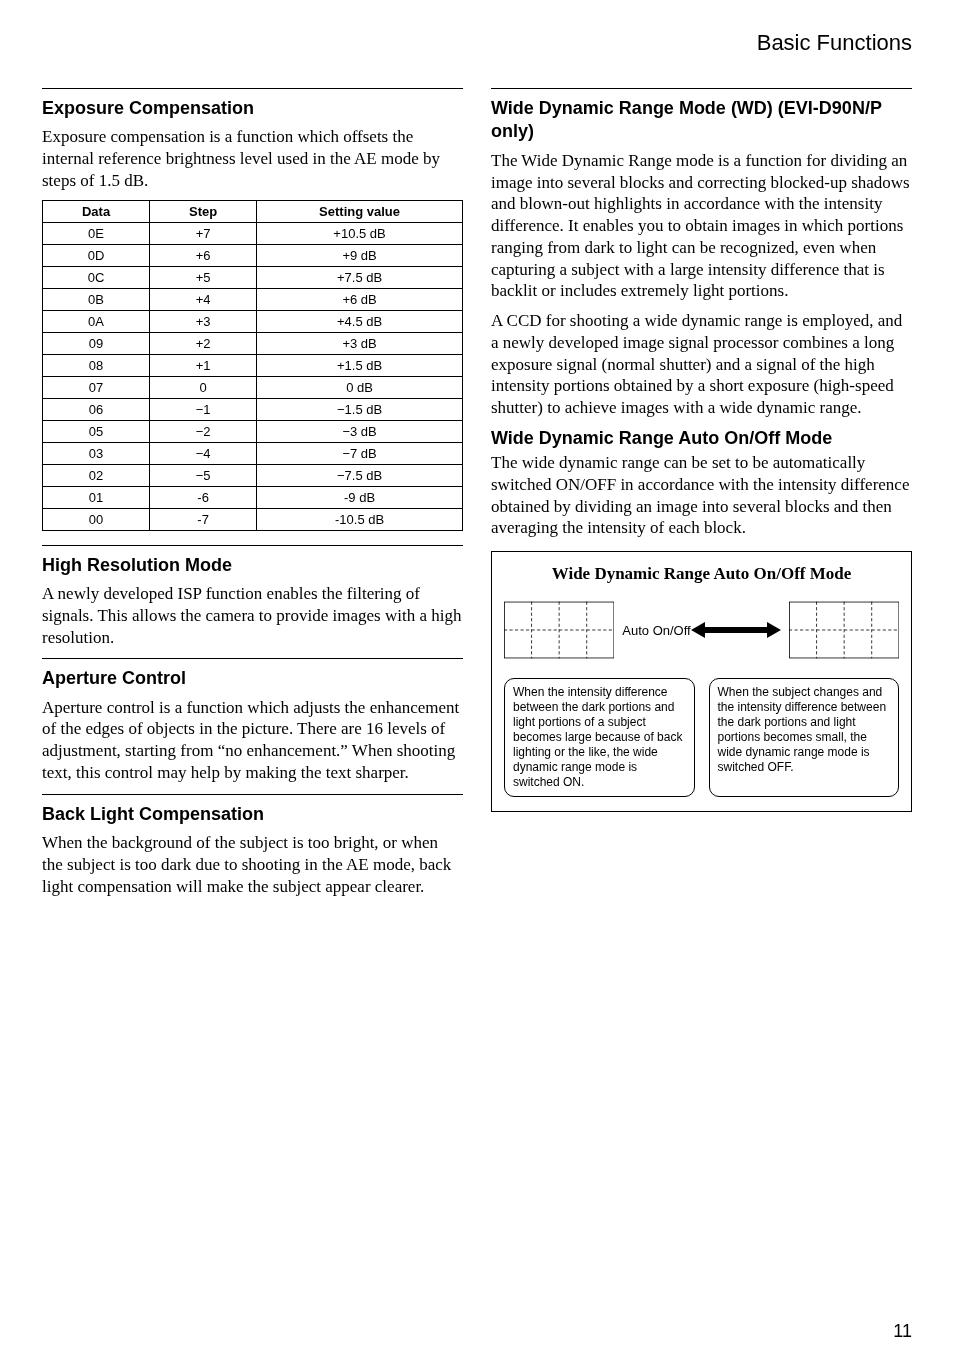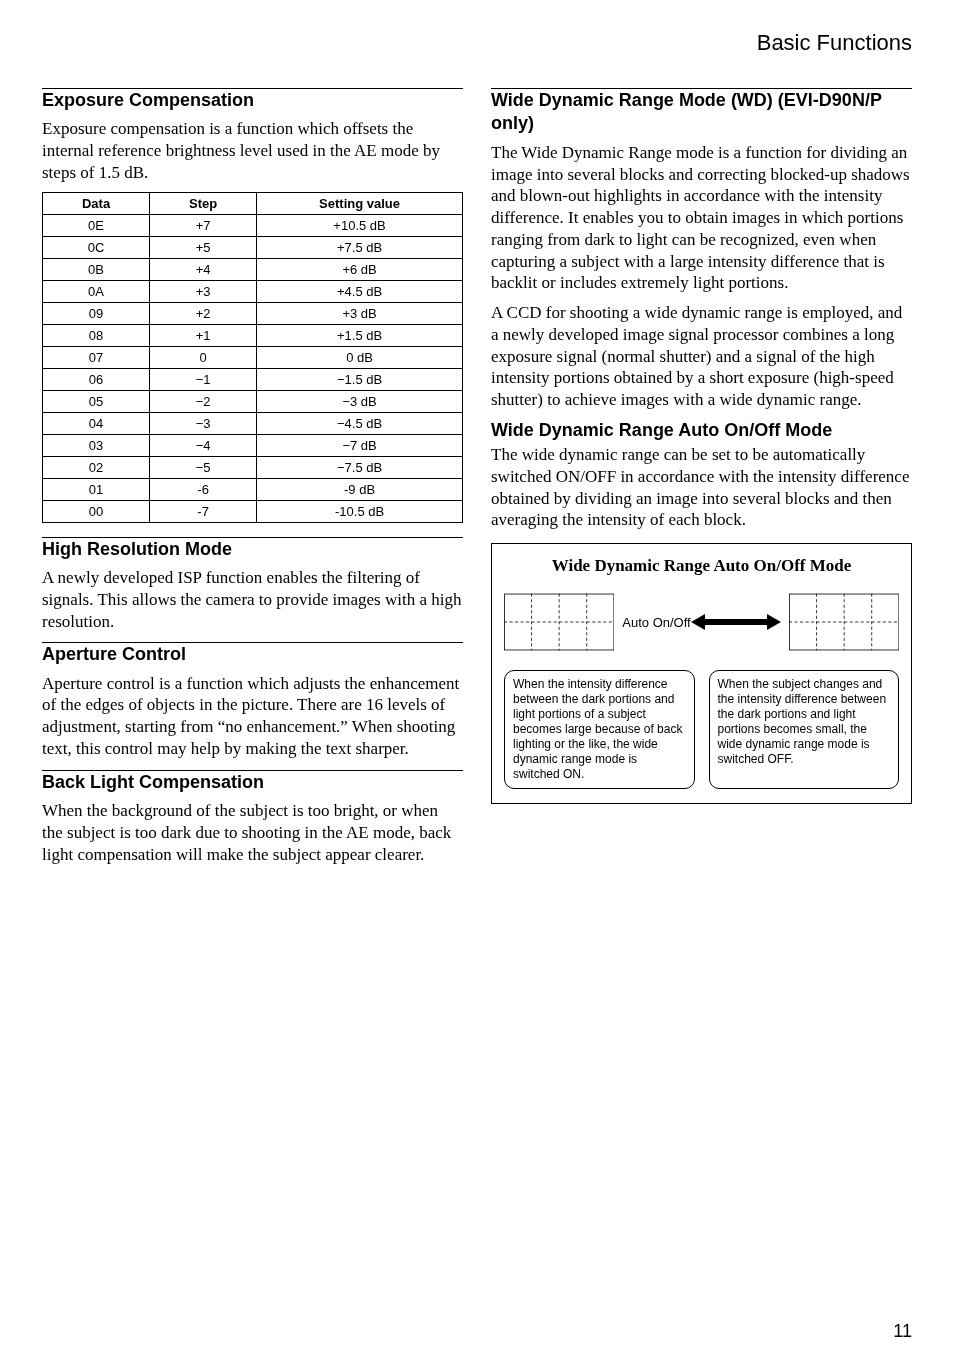--- a/index.html
+++ b/index.html
@@ -37,21 +37,21 @@
   }
   .rule-top {
     border-top: 1px solid #000;
     margin-top: 10px;
   }
   .h2 {
     font-family: Arial, Helvetica, sans-serif;
     font-weight: 700;
     font-size: 18px;
     line-height: 1.3;
-    margin: 0 0 6px 0;
+    margin: 8px 0 6px 0;
   }
   .h3 {
     font-family: Arial, Helvetica, sans-serif;
     font-weight: 700;
     font-size: 18px;
     line-height: 1.3;
     margin: 6px 0 2px 0;
   }
   .body {
     font-size: 17px;
@@ -156,20 +156,25 @@
             <th>Setting value</th>
           </tr>
         </thead>
         <tbody id="exp-tbody">
             <tr>
               <td>0E</td>
               <td>+7</td>
               <td>+10.5 dB</td>
             </tr>
             <tr>
+              <td>0D</td>
+              <td>+6</td>
+              <td>+9 dB</td>
+            </tr>
+            <tr>
               <td>0C</td>
               <td>+5</td>
               <td>+7.5 dB</td>
             </tr>
             <tr>
               <td>0B</td>
               <td>+4</td>
               <td>+6 dB</td>
             </tr>
             <tr>
@@ -194,25 +199,20 @@
             </tr>
             <tr>
               <td>06</td>
               <td>−1</td>
               <td>−1.5 dB</td>
             </tr>
             <tr>
               <td>05</td>
               <td>−2</td>
               <td>−3 dB</td>
-            </tr>
-            <tr>
-              <td>04</td>
-              <td>−3</td>
-              <td>−4.5 dB</td>
             </tr>
             <tr>
               <td>03</td>
               <td>−4</td>
               <td>−7 dB</td>
             </tr>
             <tr>
               <td>02</td>
               <td>−5</td>
               <td>−7.5 dB</td>

